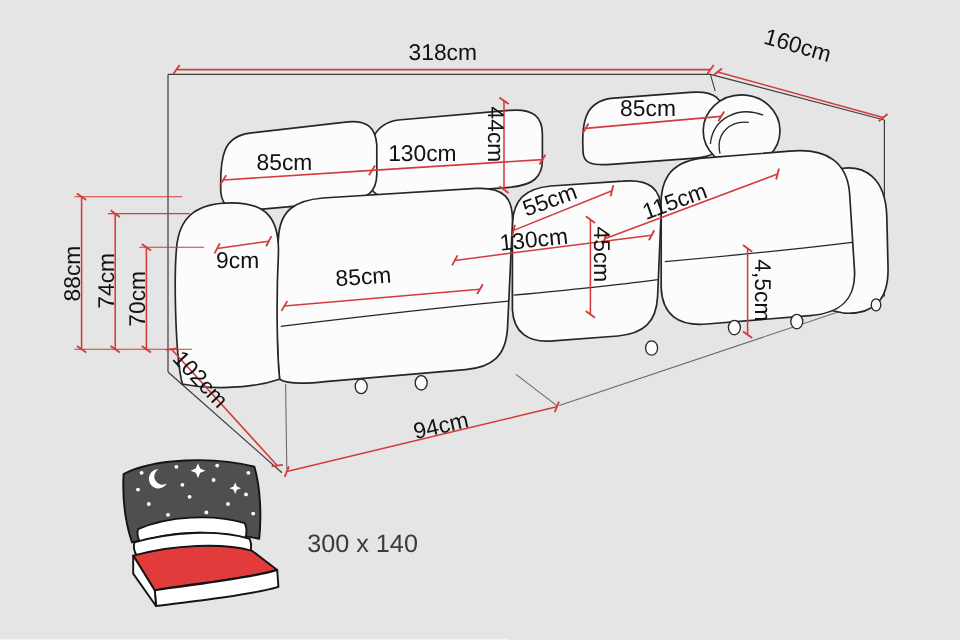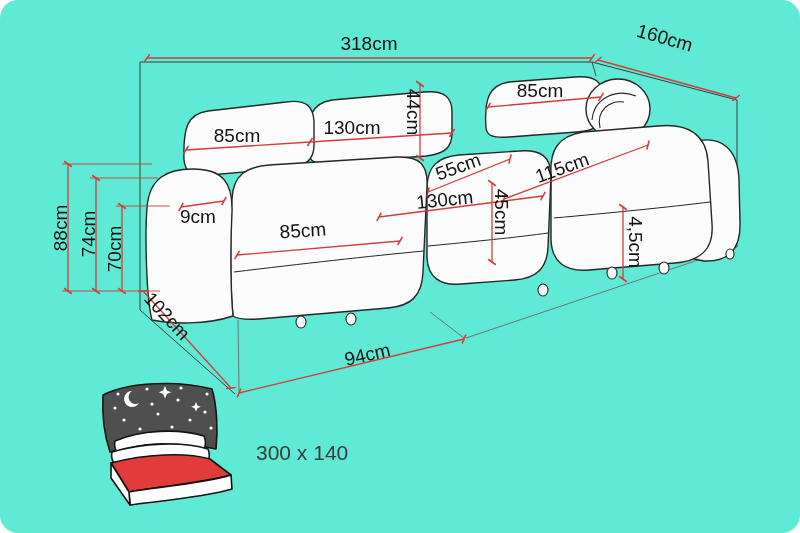--- a/index.html
+++ b/index.html
@@ -1,23 +1,22 @@
 <!DOCTYPE html>
 <html><head>
 <meta charset="utf-8">
 <style>
   html, body { margin: 0; padding: 0; background: #ffffff; }
   .canvas {
     position: relative;
     width: 800px;
     height: 533px;
-    background: #5eead4;
+    background: #e5e5e5;
     overflow: hidden;
     font-family: "Liberation Sans", sans-serif;
-    border-radius: 18px;
   }
   svg text {
     font-family: "Liberation Sans", sans-serif;
     fill: #121212;
   }
   .dim-label { font-size: 19px; }
   .size-label { font-size: 21px; fill: #3c3c3c; }
 </style>
 </head>
 <body>

